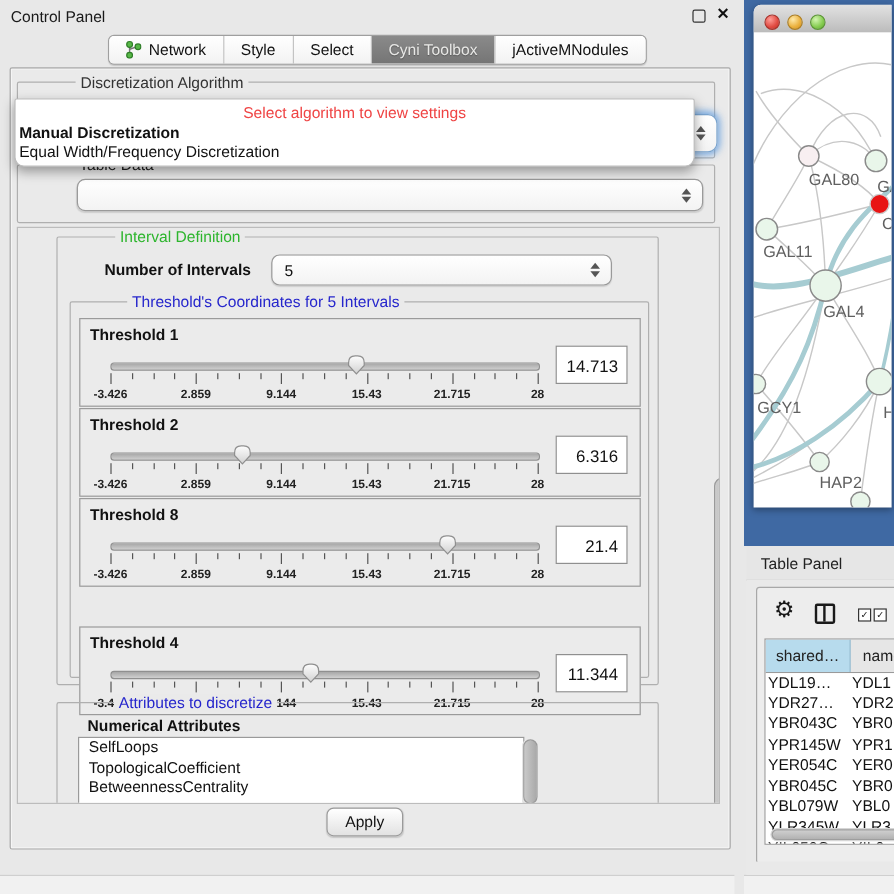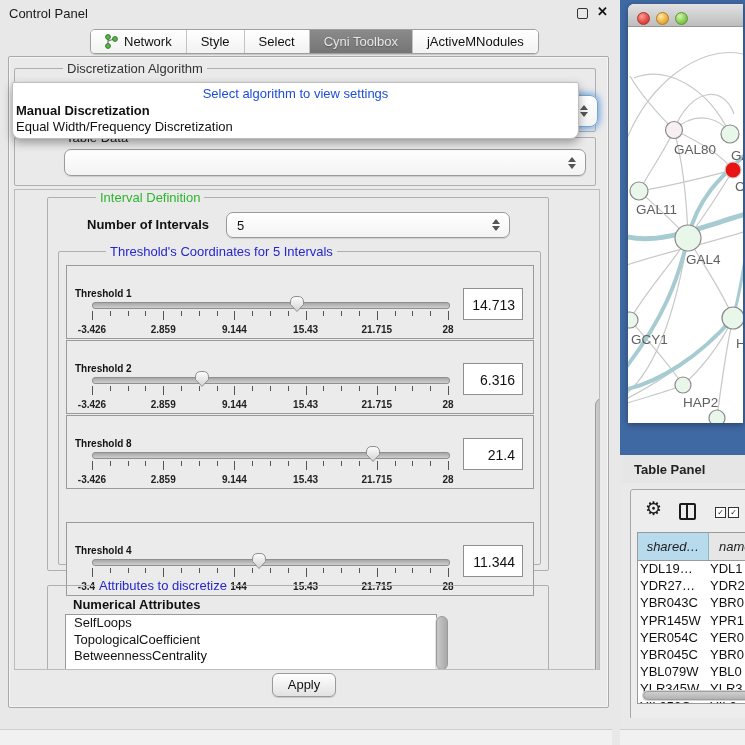--- a/index.html
+++ b/index.html
@@ -24,30 +24,30 @@
   .groupbox{position:absolute;border:1px solid #afafaf;border-radius:2px;}
   .grouptitle{position:absolute;font-size:13px;background:#eaeaea;padding:0 4px;white-space:nowrap;margin-left:42px;}
   
   .combo{position:absolute;background:linear-gradient(#ffffff,#f3f3f3);border:1px solid #9a9a9a;border-radius:7px;font-size:13px;color:#111;display:flex;align-items:center;padding-left:10px;box-shadow:0 1px 1px rgba(0,0,0,.12);}
   .spinarrows{position:absolute;right:9px;top:50%;transform:translateY(-50%);display:flex;flex-direction:column;gap:2px;}
   .spinarrows .up{width:0;height:0;border-left:4px solid transparent;border-right:4px solid transparent;border-bottom:5px solid #555;}
   .spinarrows .dn{width:0;height:0;border-left:4px solid transparent;border-right:4px solid transparent;border-top:5px solid #555;}
   #algo-combo{left:24px;top:95px;width:562px;height:30px;border:1px solid #7aa4cf;border-radius:8px;box-shadow:0 0 6px 2px rgba(92,154,222,.8);}
   
   #algo-popup{left:12px;top:82px;width:565px;height:55px;background:#fff;border:1px solid #bdbdbd;border-radius:2px 2px 8px 8px;box-shadow:0 4px 10px rgba(0,0,0,.35);z-index:40;}
-  #algo-popup .prompt{height:17px;padding-top:3px;text-align:center;font-size:13px;color:#1d4ed8;}
+  #algo-popup .prompt{height:17px;padding-top:3px;text-align:center;font-size:13px;color:#ef4444;}
   #algo-popup .opt{height:16px;padding-left:3px;font-size:13px;color:#111;white-space:nowrap;}
   #algo-popup .opt.b{font-weight:bold;}
   
   #viewport{left:14px;top:189px;width:584px;height:479px;border:1px solid #bcbcbc;background:#eaeaea;overflow:hidden;}
   #main-scrollbar{left:580px;top:208px;width:12px;height:368px;border-radius:7px;background:linear-gradient(90deg,#cdcdcd,#a9a9a9);border:1px solid #9a9a9a;z-index:5;}
   .vp{position:absolute;}
   
   .tpanel{position:absolute;left:51px;width:466px;height:72px;border:1px solid #9a9a9a;background:#ebebeb;}
-  .tpanel .tlabel{position:absolute;left:8px;top:22px;font-size:10px;font-weight:bold;color:#111;}
+  .tpanel .tlabel{position:absolute;left:8px;top:5px;font-size:13px;font-weight:bold;color:#111;}
   .sliderarea{position:absolute;left:24px;top:28px;width:360px;height:42px;}
   .track{position:absolute;left:1px;top:8px;width:356px;height:5px;border-radius:3px;background:linear-gradient(#a7a7a7,#cfcfcf);border:1px solid #8f8f8f;}
   .tick{position:absolute;width:1px;background:#555;}
   .ticklabel{position:absolute;top:30px;transform:translateX(-50%);font-size:10px;font-weight:bold;color:#222;white-space:nowrap;}
   .thumb{position:absolute;top:1px;width:16px;height:18px;}
   .valuebox{position:absolute;left:396px;top:22px;width:60px;height:32px;background:#fff;border:1px solid #8f8f8f;font-size:14px;color:#111;text-align:right;line-height:32px;padding-right:7px;box-sizing:border-box;}
   
   #attr-list{position:absolute;left:50px;top:424px;width:370px;height:80px;background:#fff;border:1px solid #9a9a9a;}
   #attr-list .item{font-size:13px;color:#111;padding-left:8px;line-height:16.5px;white-space:nowrap;}
   #attr-scrollbar{position:absolute;left:420px;top:426px;width:12px;height:70px;background:#e4e4e4;border-radius:6px;}
@@ -59,31 +59,31 @@
   #desktop{left:620px;top:0;width:125px;height:455px;background:#3f69a3;}
   #net-window{left:630px;top:4px;width:115px;height:419px;background:#fff;border-radius:6px 0 0 0;overflow:hidden;box-shadow:0 2px 6px rgba(0,0,0,.35);}
   #net-titlebar{position:absolute;left:0;top:0;width:100%;height:22px;background:linear-gradient(#e2e2e2,#bdbdbd);border-bottom:1px solid #979797;border-radius:6px 0 0 0;}
   .light{position:absolute;top:8px;width:13px;height:13px;border-radius:50%;box-sizing:border-box;}
   #light-red{left:9px;background:radial-gradient(circle at 35% 30%,#ff9c96,#e04a41 60%,#c0352c);border:1px solid #a8332c;}
   #light-yellow{left:28px;background:radial-gradient(circle at 35% 30%,#ffe9a8,#eaaf3b 60%,#cf8f27);border:1px solid #ad7f24;}
   #light-green{left:47px;background:radial-gradient(circle at 35% 30%,#d2f5b0,#84cb4f 60%,#63a838);border:1px solid #5c9636;}
   #graph{position:absolute;left:0;top:22px;}
   
   #tp-header{left:622px;top:455px;width:123px;height:28px;background:#e6e6e6;border-bottom:1px solid #c6c6c6;}
-  #tp-header .t{position:absolute;left:12px;top:7px;font-size:13px;color:#222;font-weight:bold;}
+  #tp-header .t{position:absolute;left:12px;top:7px;font-size:13px;color:#222;}
   #tp-body{left:622px;top:483px;width:123px;height:246px;background:#e9e9e9;}
   #tp-panel{left:630px;top:489px;width:130px;height:229px;background:#ededed;border:1px solid #a8a8a8;border-radius:3px;}
   #tp-toolbar{position:absolute;left:0;top:0;width:100%;height:40px;}
   #gear-ic{position:absolute;left:14px;top:7px;font-size:19px;color:#1a1a1a;font-family:"DejaVu Sans",sans-serif;}
   #col-ic{position:absolute;left:48px;top:13px;width:13px;height:13px;border:2px solid #1a1a1a;border-radius:2px;}
   #col-ic:before{content:"";position:absolute;left:5px;top:0;width:2px;height:13px;background:#1a1a1a;}
   .chk{position:absolute;top:17px;width:9px;height:9px;border:1.4px solid #333;background:#fff;font-size:8px;line-height:9px;text-align:center;color:#222;}
   #tbl{position:absolute;left:6px;top:42px;width:130px;height:170px;border:1px solid #9a9a9a;background:#fff;overflow:hidden;}
   #tbl-head{display:flex;height:27px;border-bottom:1px solid #9a9a9a;}
-  .hc{box-sizing:border-box;font-size:13px;color:#222;display:flex;align-items:center;justify-content:center;overflow:hidden;white-space:nowrap;font-style:italic;}
+  .hc{box-sizing:border-box;font-size:13px;color:#222;display:flex;align-items:center;justify-content:center;overflow:hidden;white-space:nowrap;}
   .hc1{width:71px;background:#b7dbed;border-right:1px solid #8fb6cb;}
   .hc2{flex:1;background:#e6e6e6;justify-content:flex-start;padding-left:10px;}
   .trow{display:flex;height:17.2px;background:#fff;}
   .tc{box-sizing:border-box;font-size:13px;color:#111;overflow:hidden;white-space:nowrap;}
   .tc1{width:71px;padding-left:2px;}
   .tc2{flex:1;padding-left:1px;}
   #hscroll{position:absolute;left:4px;bottom:2px;width:122px;height:11px;background:#d6d6d6;border-radius:6px;}
   #hscroll .th{position:absolute;left:1px;top:1px;width:118px;height:9px;border-radius:5px;background:linear-gradient(#cfcfcf,#b3b3b3);border:1px solid #9e9e9e;box-sizing:border-box;}
   #tp-below{left:622px;top:718px;width:123px;height:11px;background:#e9e9e9;}
   .gap-col{left:612px;top:0;width:8px;height:745px;background:#e8e8e8;}

